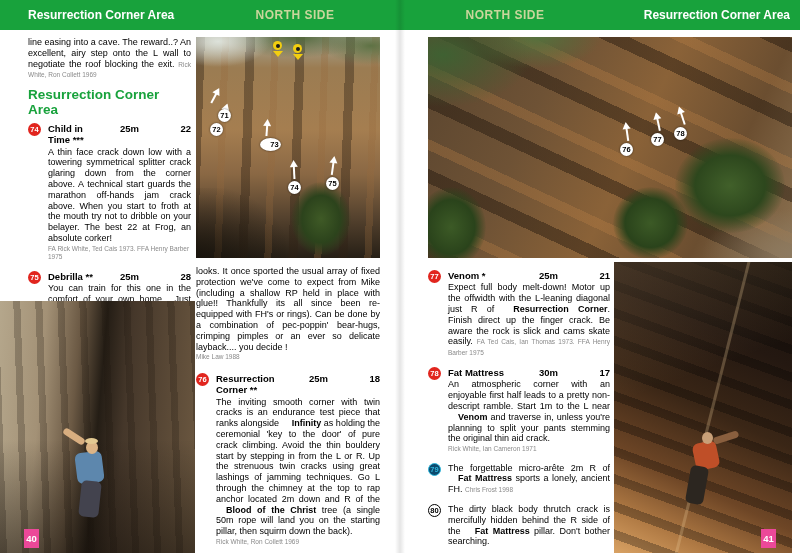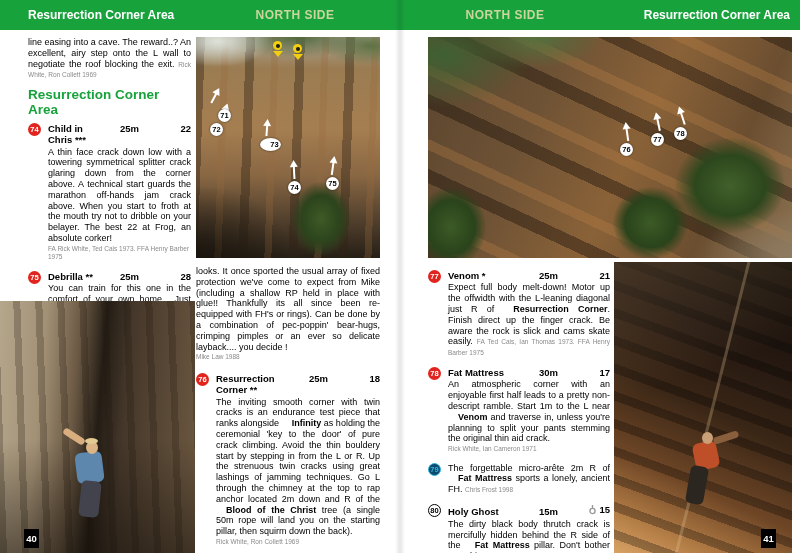--- a/index.html
+++ b/index.html
@@ -82,21 +82,21 @@
   
   .mk{position:absolute;width:13px;height:13px;border-radius:50%;background:#fff;color:#000;
       font-size:7.5px;font-weight:bold;display:flex;align-items:center;justify-content:center;
       box-shadow:0 0 2px rgba(0,0,0,.65);}
   .arr{position:absolute;}
   .anchor{position:absolute;width:11px;display:flex;flex-direction:column;align-items:center;}
   .anchor .dot{width:9px;height:9px;border-radius:50%;background:#f2ce10;position:relative;}
   .anchor .dot::after{content:"";position:absolute;left:2.5px;top:2.5px;width:4px;height:4px;border-radius:50%;background:#1c1c1c;}
   .anchor .chev{width:0;height:0;border-left:5px solid transparent;border-right:5px solid transparent;border-top:6px solid #f2ce10;margin-top:1px;}
   
-  .pgnum{position:absolute;width:15px;height:19px;background:#000000;color:#fff;font-weight:bold;
+  .pgnum{position:absolute;width:15px;height:19px;background:#ec4899;color:#fff;font-weight:bold;
          font-size:9.5px;display:flex;align-items:center;justify-content:center;}
   #pg40{left:24px;top:529px;}
   #pg41{left:761px;top:529px;}
   .spine{position:absolute;left:395px;top:0;width:10px;height:553px;
          background:linear-gradient(90deg,rgba(0,0,0,0) 0%,rgba(0,0,0,.10) 50%,rgba(0,0,0,0) 100%);}
 </style>
 </head>
 <body>
 
 <div class="hdr"></div>
@@ -105,21 +105,21 @@
 <div class="hdr-txt hdr-khaki" style="left:440px;width:130px;justify-content:center;">NORTH SIDE</div>
 <div class="hdr-txt hdr-white" style="right:10px;">Resurrection Corner Area</div>
 
 <div class="col col1">
   <div><span>line easing into a cave. The reward..? An excellent, airy step onto the L wall to negotiate the roof blocking the exit. </span><span class="credit-inline">Rick White, Ron Collett 1969</span></div>
   <div class="section-h">Resurrection Corner Area</div>
 
   <div class="route" style="margin-top:4px;">
     <div class="rnum red">74</div>
     <div class="route-head">
-      <span class="rtitle">Child in Chris ***</span>
+      <span class="rtitle">Child in Time ***</span>
       <span class="rlen">25m</span>
       <span class="rgrade">
           <span>22</span>
         </span>
     </div>
     <div class="rbody"><span>A thin face crack down low with a towering symmetrical splitter crack glaring down from the corner above. A technical start guards the marathon off-hands jam crack above. When you start to froth at the mouth try not to dribble on your belayer. The best 22 at Frog, an absolute corker!</span></div>
     <div class="credit">FA Rick White, Ted Cais 1973. FFA Henry Barber 1975</div>
   </div>
 
   <div class="route">
@@ -252,31 +252,20 @@
     <div class="credit">Rick White, Ian Cameron 1971</div>
   </div>
 
   <div class="route">
     <div class="rnum cyan">79</div>
     <div class="rbody"><span>The forgettable micro-arête 2m R of </span><span class="seg-b">Fat Mattress</span><span> sports a lonely, ancient FH. </span><span class="credit-inline">Chris Frost 1998</span></div>
   </div>
 
   <div class="route">
     <div class="rnum black">80</div>
-    <div class="route-head">
-      <span class="rtitle">Holy Ghost</span>
-      <span class="rlen">15m</span>
-      <span class="rgrade">
-        <svg width="7" height="10">
-            <rect x="2.8" y="0" width="1.4" height="3" fill="#999"></rect>
-            <circle cx="3.5" cy="6" r="2.6" fill="none" stroke="#999" stroke-width="1.4"></circle>
-          </svg>
-        <span>15</span>
-      </span>
-    </div>
     <div class="rbody"><span>The dirty black body thrutch crack is mercifully hidden behind the R side of the </span><span class="seg-b">Fat Mattress</span><span> pillar. Don't bother searching. </span></div>
   </div>
 
 </div>
 
 <div class="photo" id="photo-br">
   <div class="pbase"></div>
   <div class="fig cornerline"></div>
   <div class="fig arm"></div>
   <div class="fig torso"></div>

